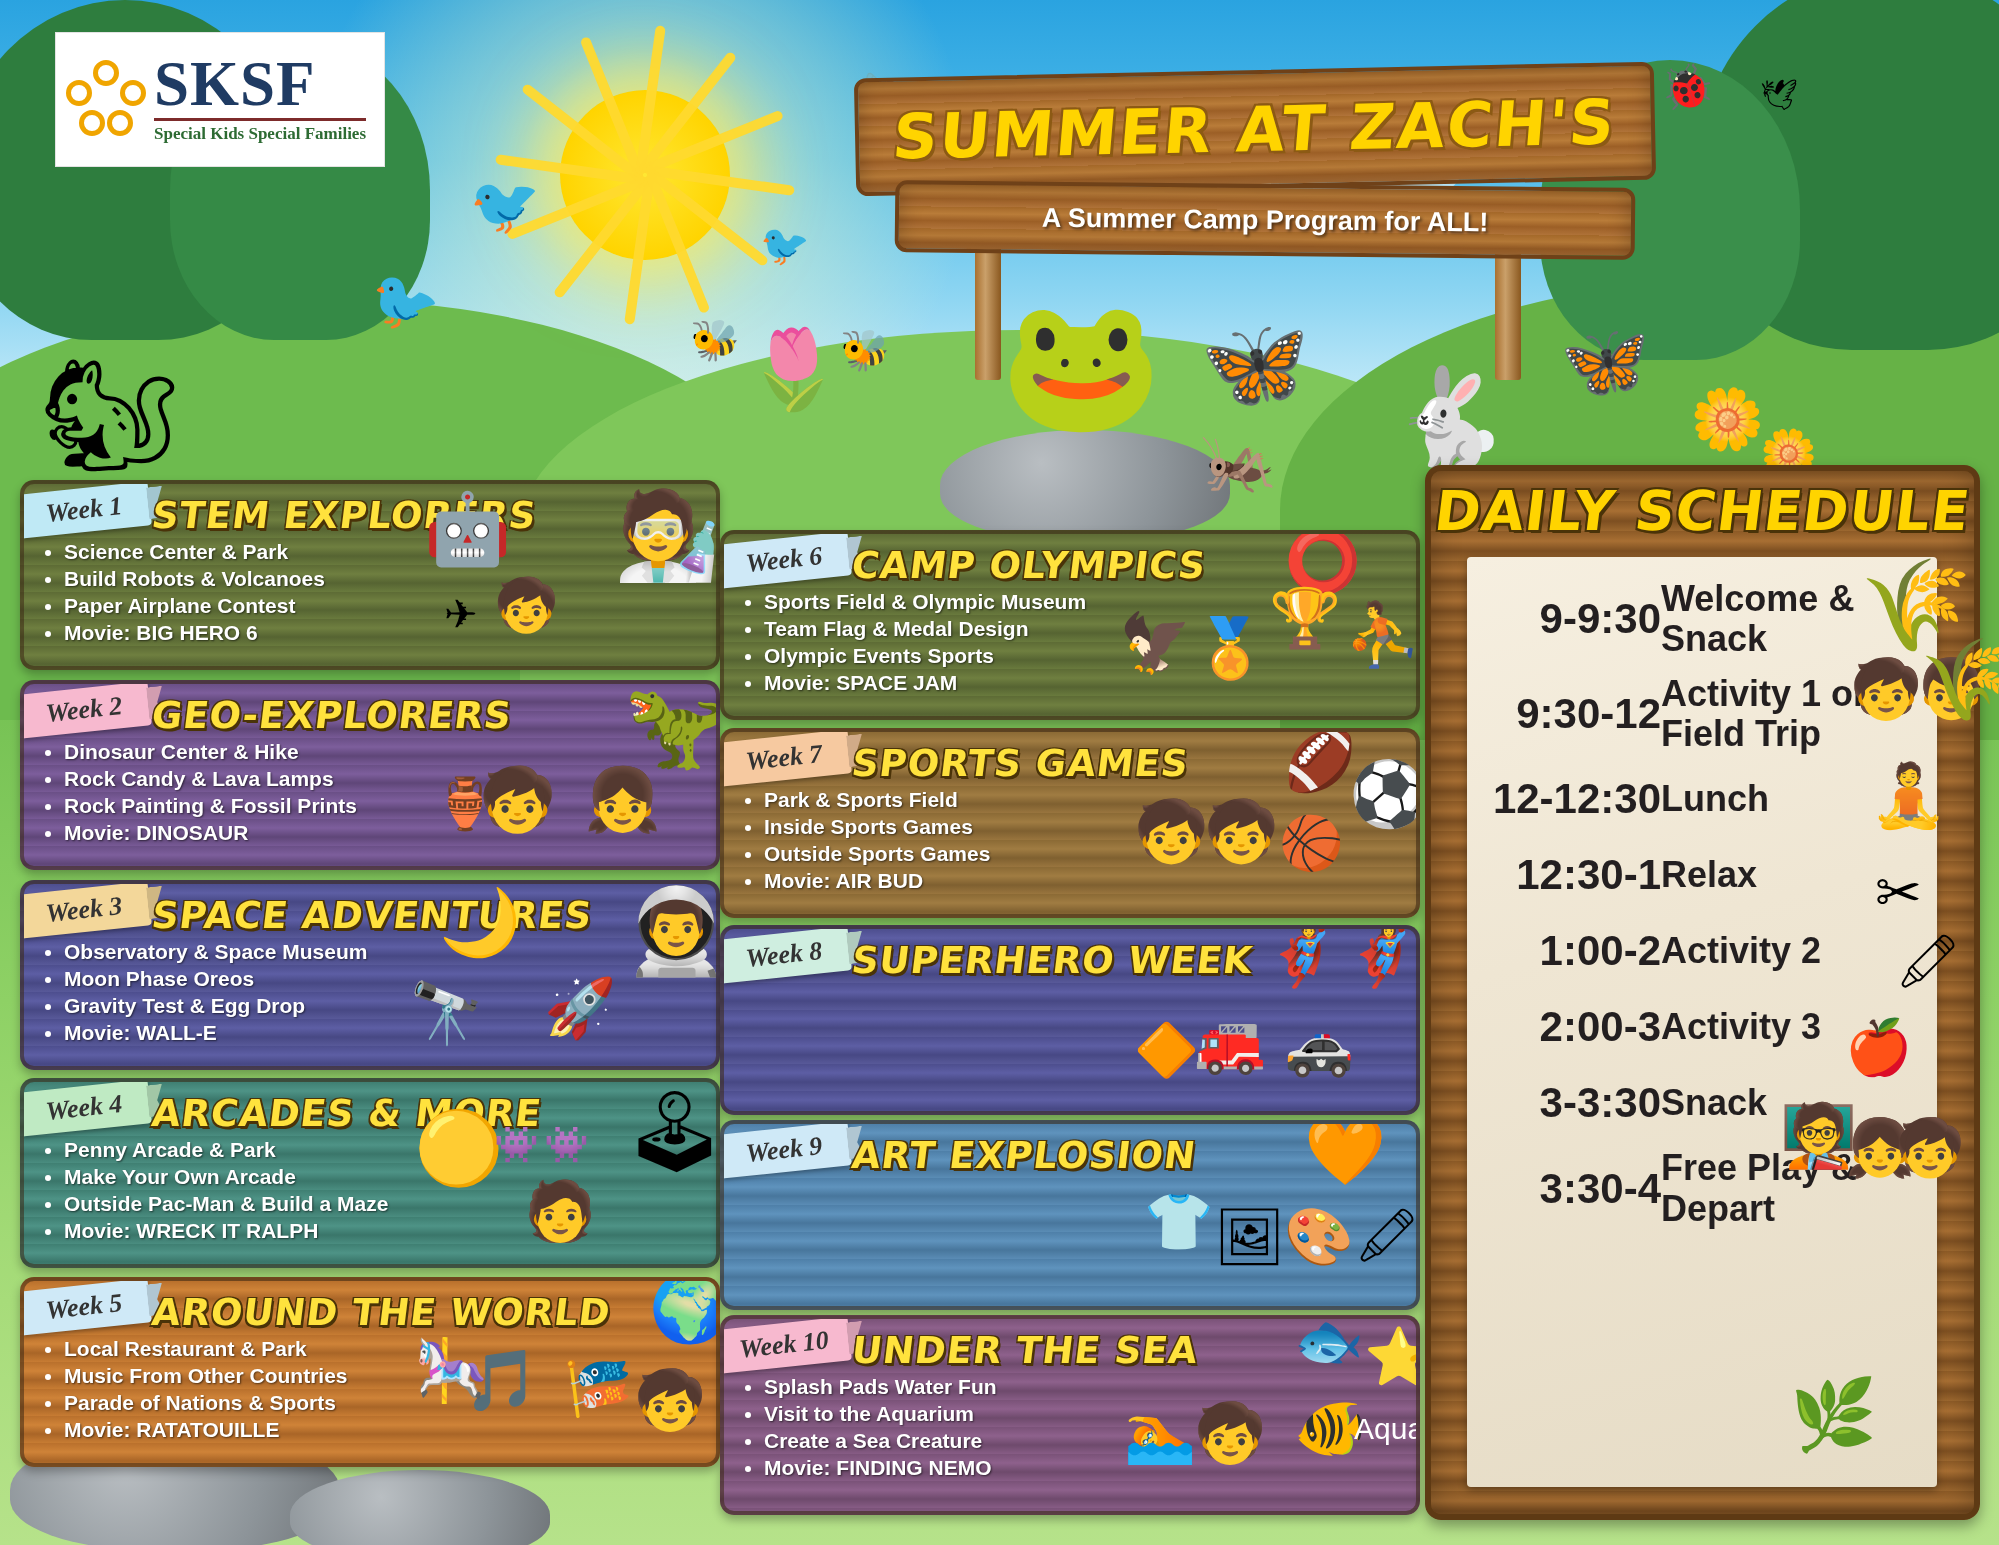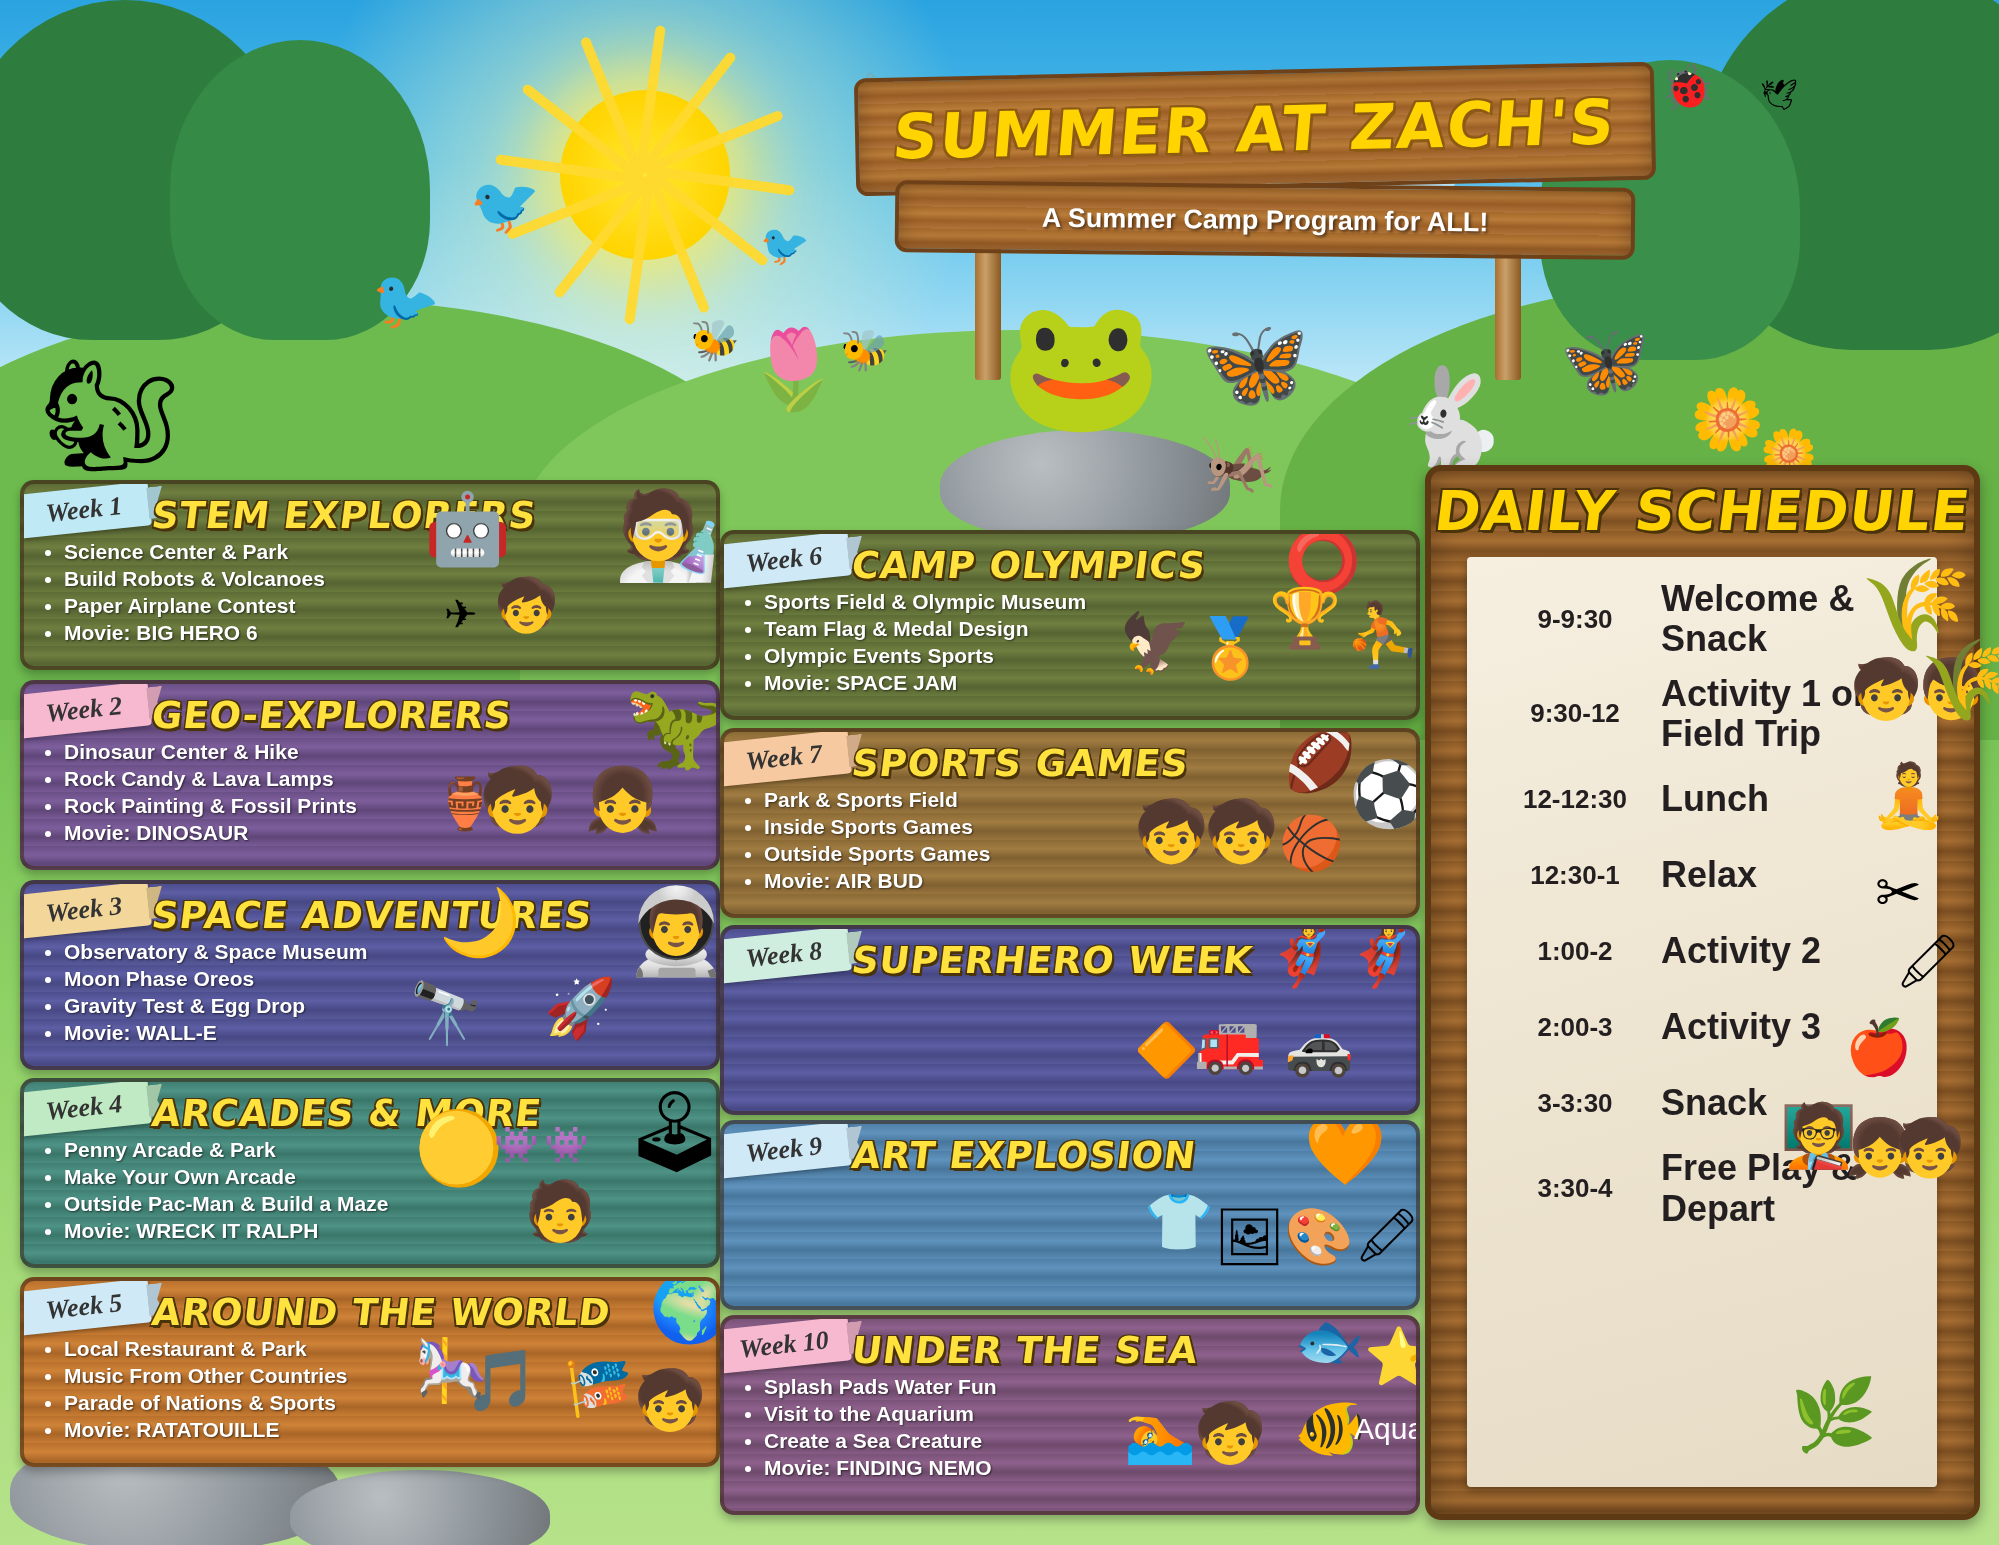--- a/index.html
+++ b/index.html
@@ -169,22 +169,22 @@
     position:absolute; left: 42px; top: 92px; width: 470px; height: 930px;
     background: linear-gradient(165deg,#f6efe0 0%, #efe6d3 40%, #e6dcc6 100%);
     box-shadow: 0 3px 9px rgba(0,0,0,.35) ;
     border-radius: 4px;
     padding: 22px 16px 10px 22px;
   }
   .sched-row {
     display:flex; align-items:center; margin-bottom: 14px; min-height: 62px;
   }
   .sched-time {
-    width: 172px; flex: 0 0 auto; text-align: center;
-    font-size: 26px; font-weight: bold; color:#231f20;
+    width: 172px; flex: 0 0 auto; text-align: right;
+    font-size: 42px; font-weight: bold; color:#231f20;
   }
   .sched-act {
     font-size: 36px; font-weight: bold; color:#231f20; line-height: 1.12;
   }
 </style>
 </head>
 <body>
 
 <div id="poster">
 
@@ -228,20 +228,34 @@
   <span class="emoji" style="left:745px;top:330px;font-size:78px;">🌷</span>
   <span class="emoji" style="left:1000px;top:300px;font-size:130px;">🐸</span>
   <span class="emoji" style="left:1200px;top:320px;font-size:88px;">🦋</span>
   <span class="emoji" style="left:1560px;top:325px;font-size:72px;">🦋</span>
   <span class="emoji" style="left:1200px;top:430px;font-size:62px;">🦗</span>
   <span class="emoji" style="left:1390px;top:370px;font-size:96px;">🐇</span>
   <span class="emoji" style="left:40px;top:360px;font-size:110px;">🐿</span>
   <span class="emoji" style="left:1690px;top:390px;font-size:60px;">🌼</span>
   <span class="emoji" style="left:1760px;top:430px;font-size:46px;">🌼</span>
 
+  <div id="logo">
+    <div class="mark">
+      <span class="p1"></span>
+        <span class="p2"></span>
+        <span class="p3"></span>
+      <span class="p4"></span>
+        <span class="p5"></span>
+    </div>
+    <div class="txt">
+      <div class="brand">SKSF</div>
+      <div class="rule"></div>
+      <div class="tag">Special Kids Special Families</div>
+    </div>
+  </div>
 
   <div id="sign">
     <div class="post l"></div>
     <div class="post r"></div>
     <div class="plank top">
       <div class="title">SUMMER AT ZACH'S</div>
     </div>
     <div class="plank bot">
       <div class="subtitle">A Summer Camp Program for ALL!</div>
     </div>

